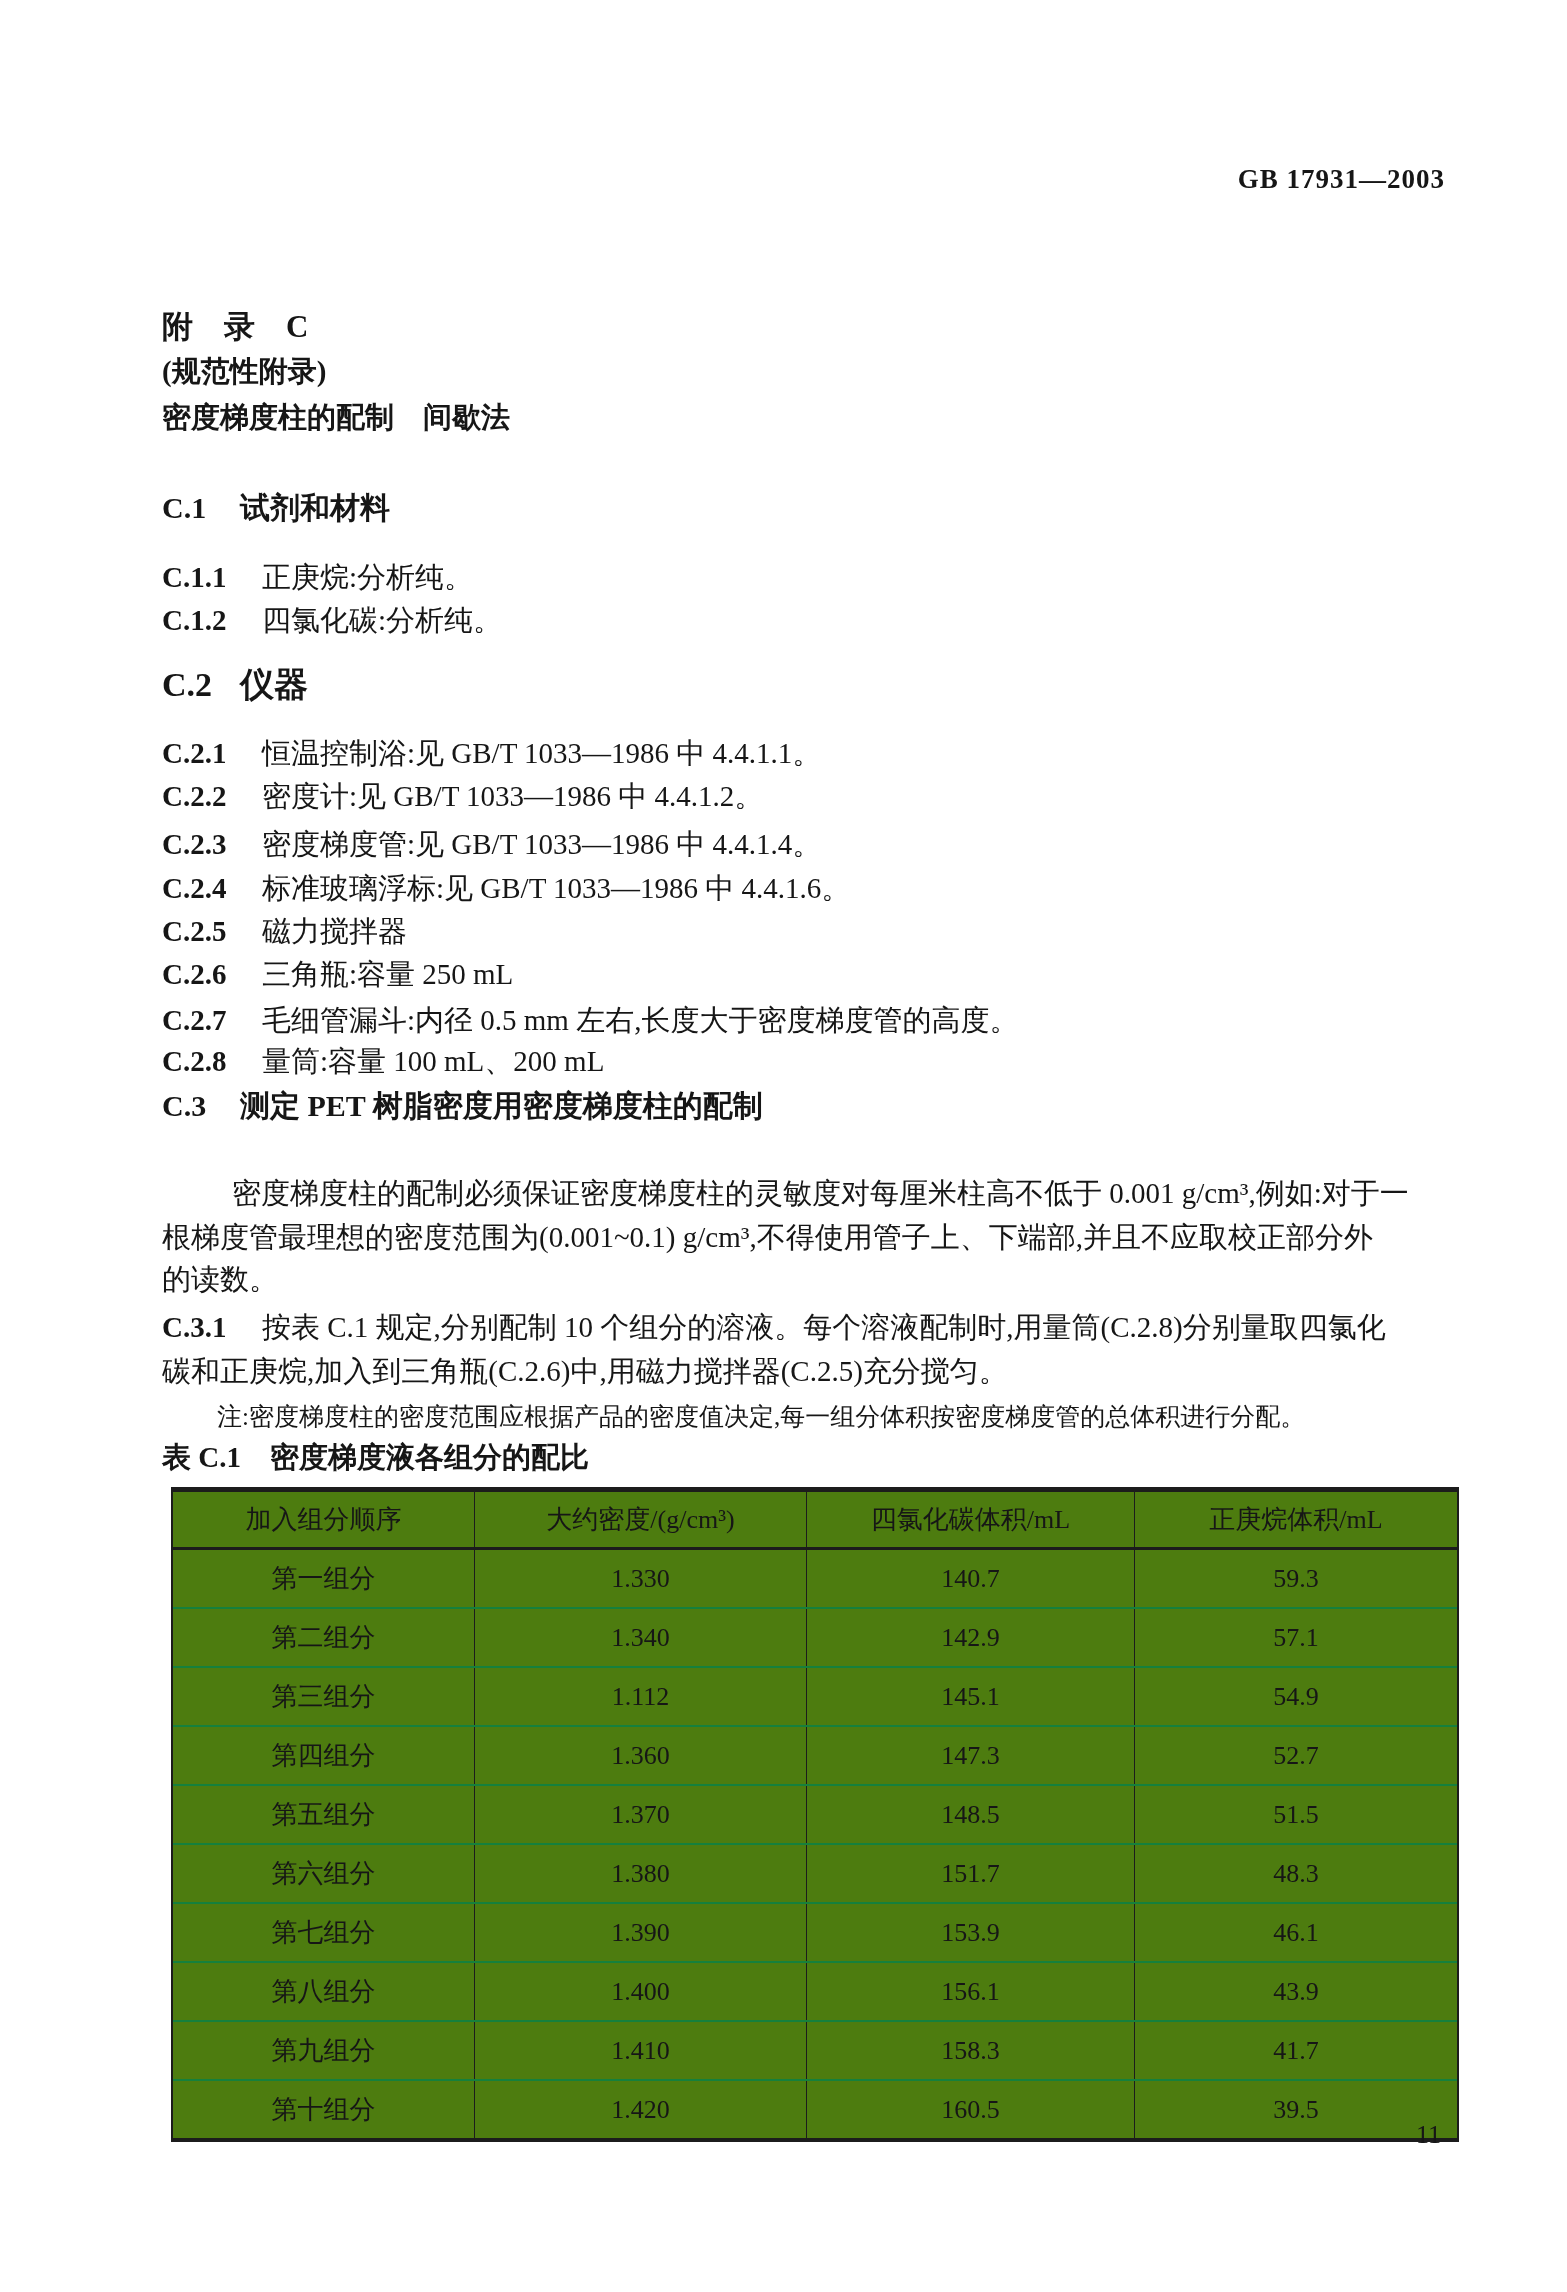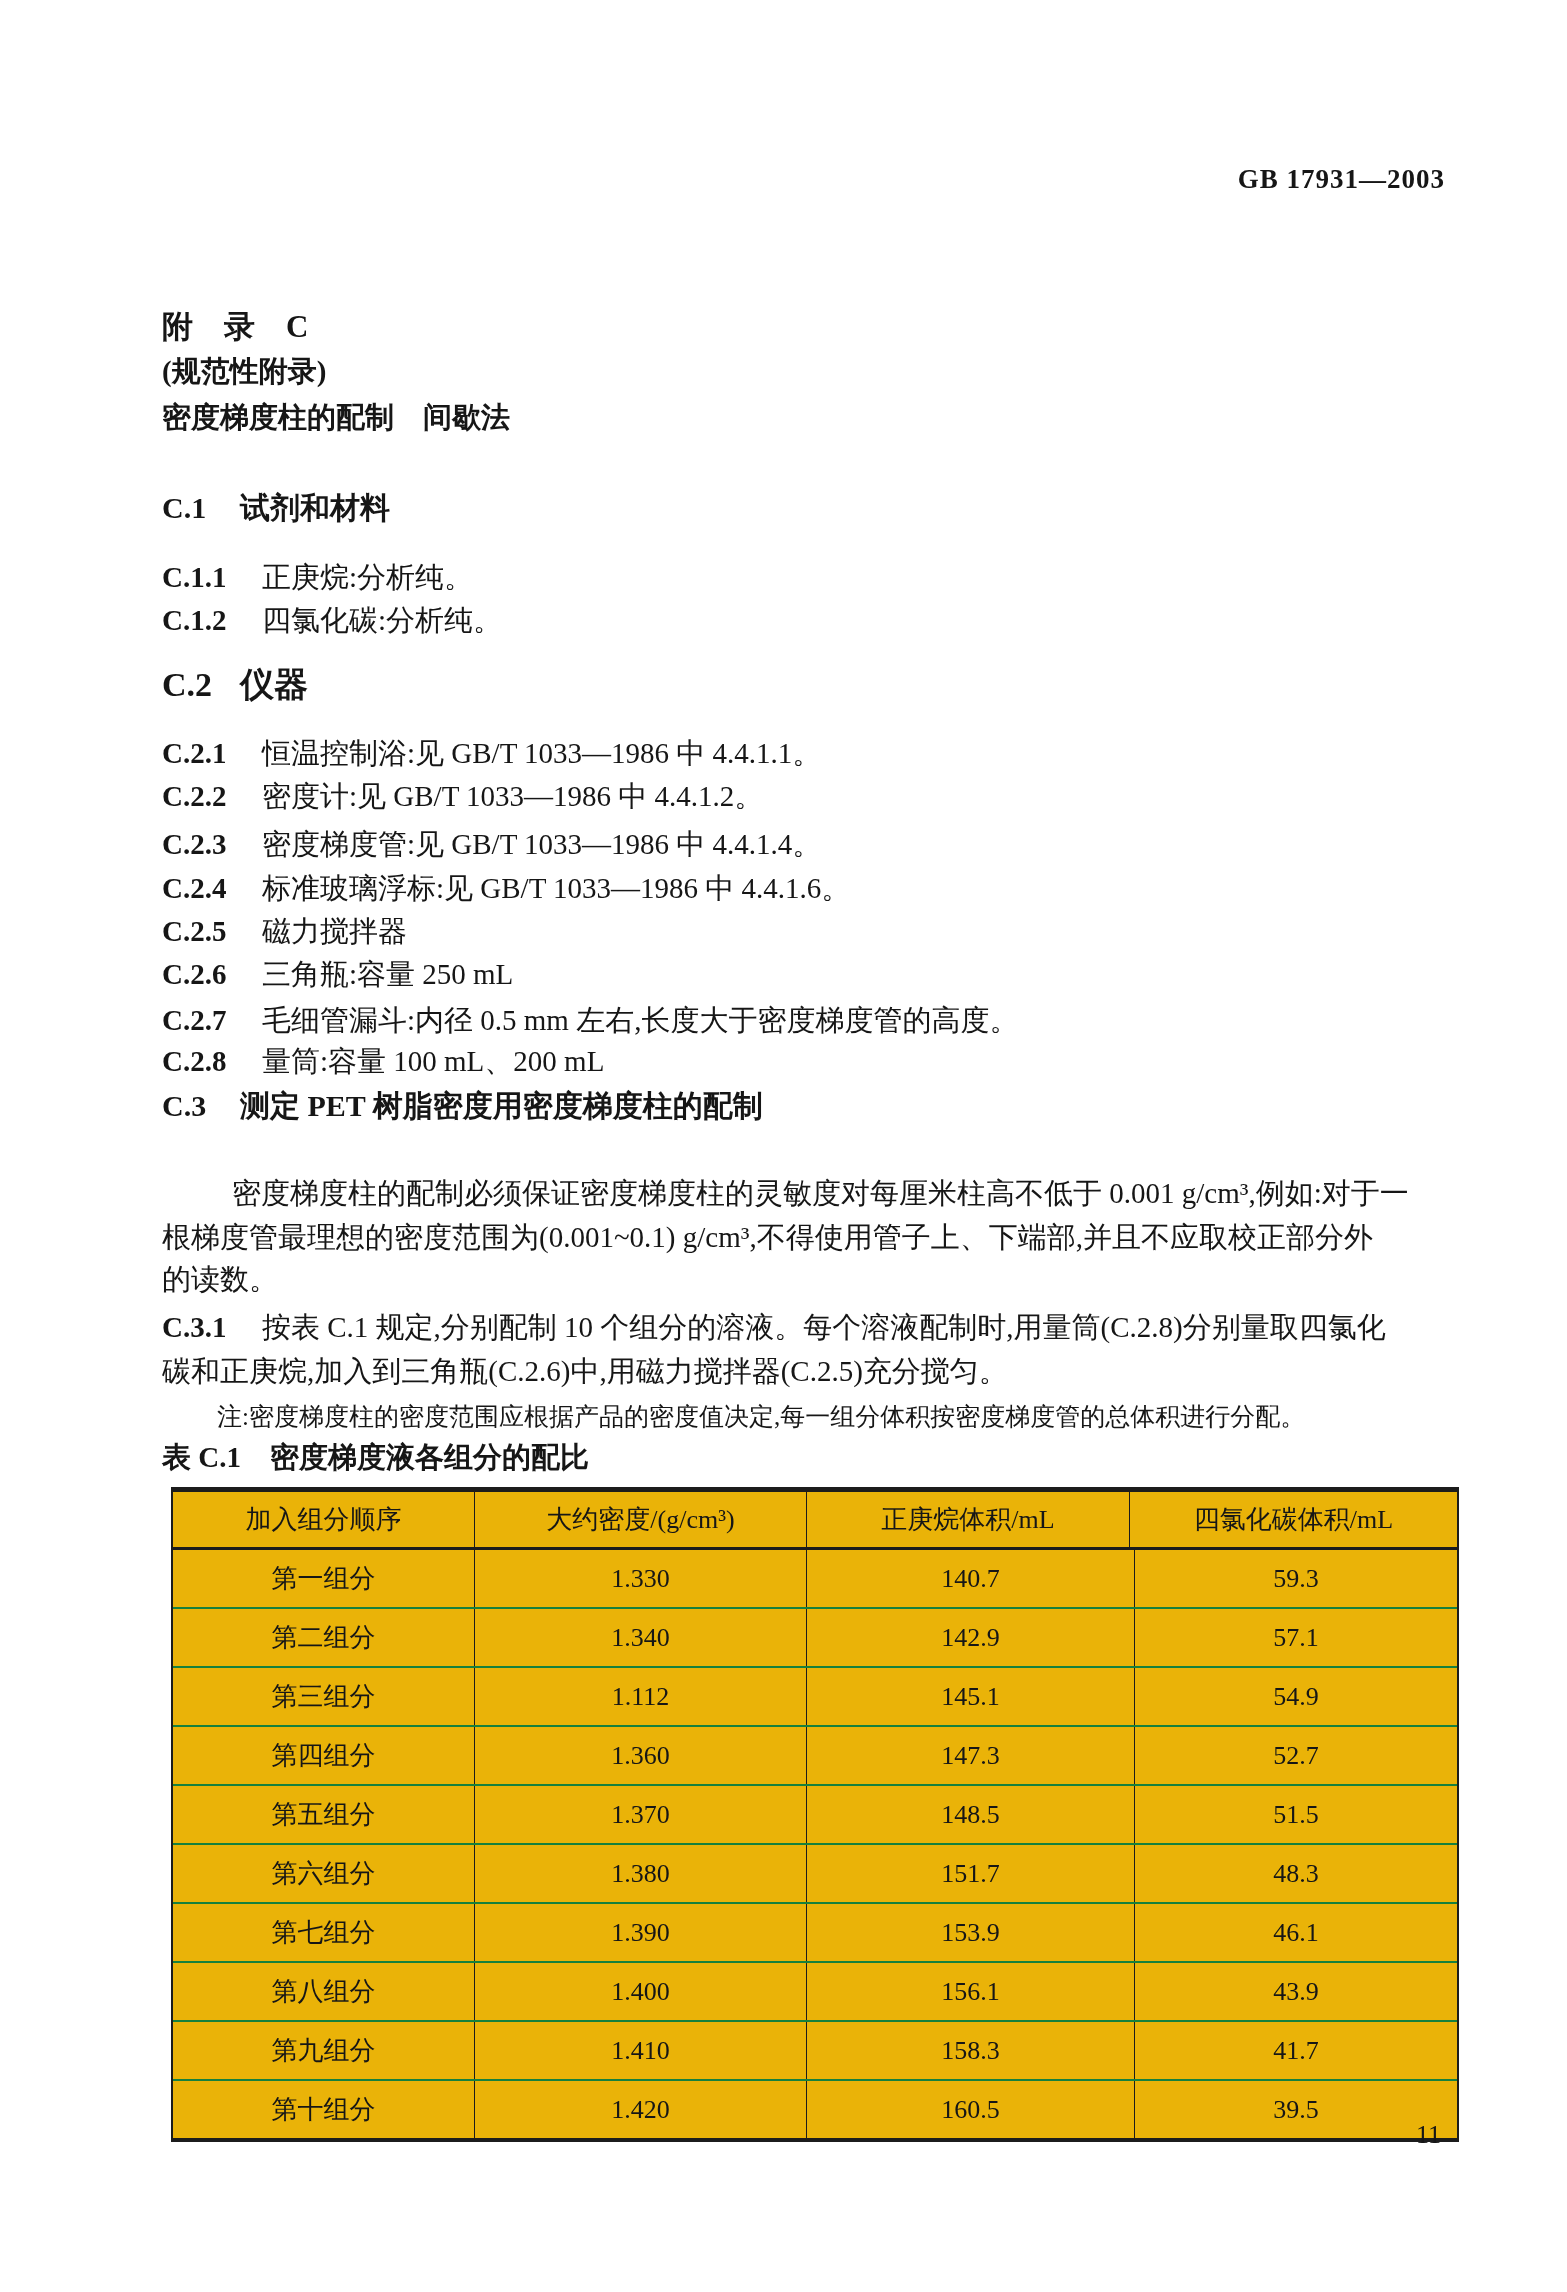--- a/index.html
+++ b/index.html
@@ -47,21 +47,21 @@
   .y-c311 { top:1308px; }
   .y-c312 { top:1352px; }
   .y-note { top:1398px; padding-left:55px; font-size:25px; }
   .y-cap  { top:1438px; }
   .ctable {
     position:absolute; left:9px; top:1487px; width:1288px;
     box-sizing:border-box;
     border:2px solid #1c1c1c;
     border-top-width:5px;
     border-bottom-width:4px;
-    background:#eab308;
+    background:#4d7c0f;
   }
   .trow { display:flex; height:57px; border-top:2px solid #15803d; }
   .trow.thead { border-top:none; height:55px; }
   .trow.firstdata { border-top:3px solid #1c1c1c; }
   .tc {
     box-sizing:border-box;
     border-left:1px solid #1c1c1c;
     display:flex; align-items:center; justify-content:center;
     font-size:26px; white-space:nowrap;
   }
@@ -131,22 +131,22 @@
   <div class="cline y-c312">碳和正庚烷,加入到三角瓶(C.2.6)中,用磁力搅拌器(C.2.5)充分搅匀。</div>
 
   <div class="cline y-note">注:密度梯度柱的密度范围应根据产品的密度值决定,每一组分体积按密度梯度管的总体积进行分配。</div>
 
   <div class="cline center bold y-cap">表 C.1　密度梯度液各组分的配比</div>
 
   <div class="ctable">
     <div class="trow thead">
       <div class="tc c0">加入组分顺序</div>
       <div class="tc cw1">大约密度/(g/cm³)</div>
+      <div class="tc cw2">四氯化碳体积/mL</div>
       <div class="tc cw3">正庚烷体积/mL</div>
-      <div class="tc cw2">四氯化碳体积/mL</div>
     </div>
     <div class="trow firstdata">
       <div class="tc c0">第一组分</div>
       <div class="tc cw1">1.330</div>
       <div class="tc cw2">140.7</div>
       <div class="tc cw3">59.3</div>
     </div>
     <div class="trow">
       <div class="tc c0">第二组分</div>
       <div class="tc cw1">1.340</div>

